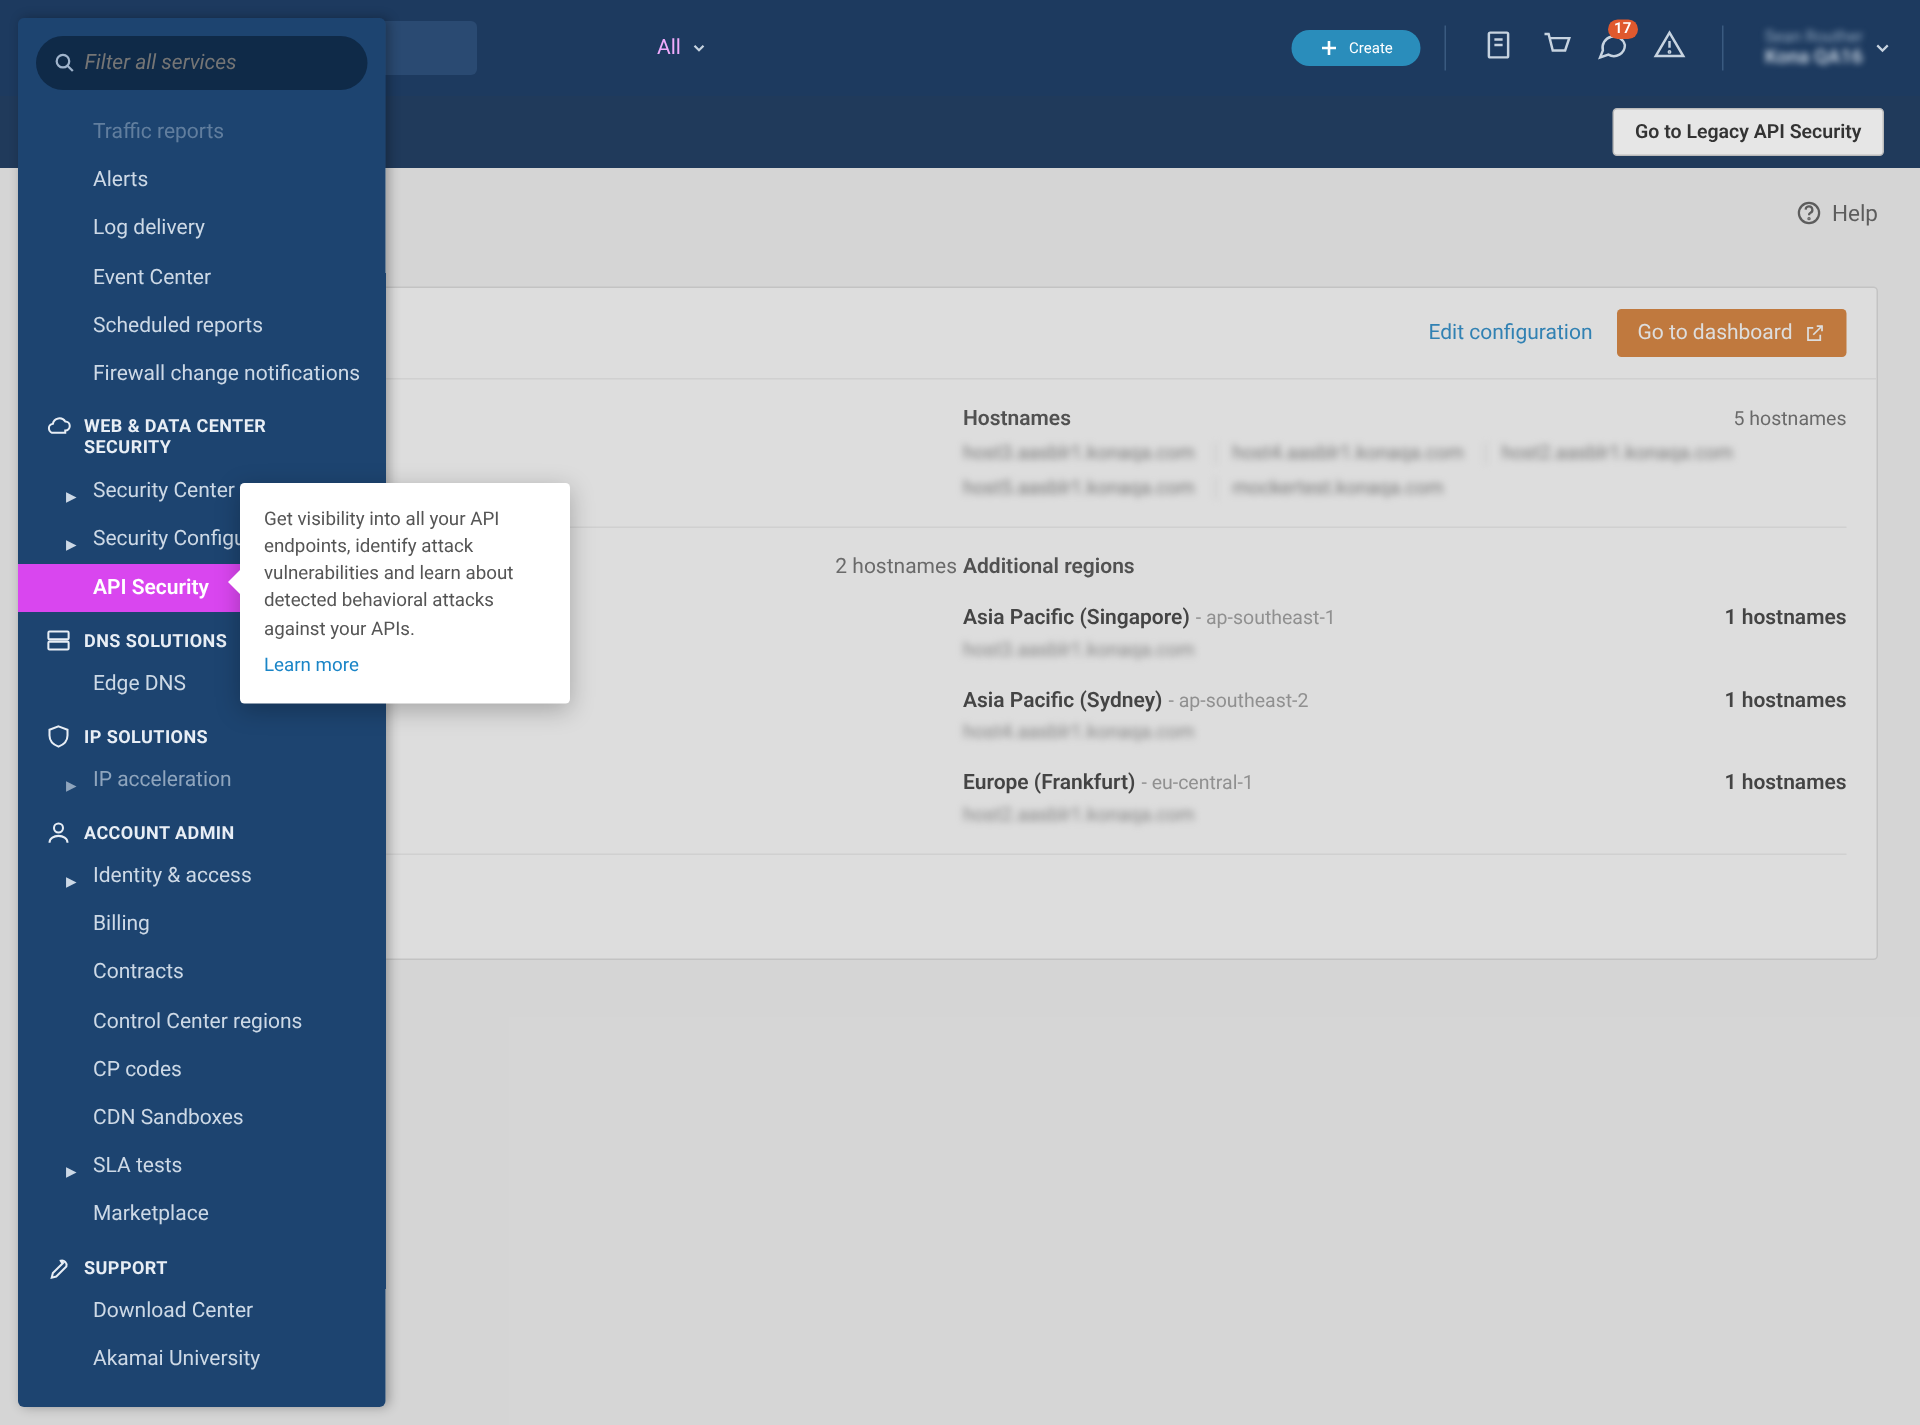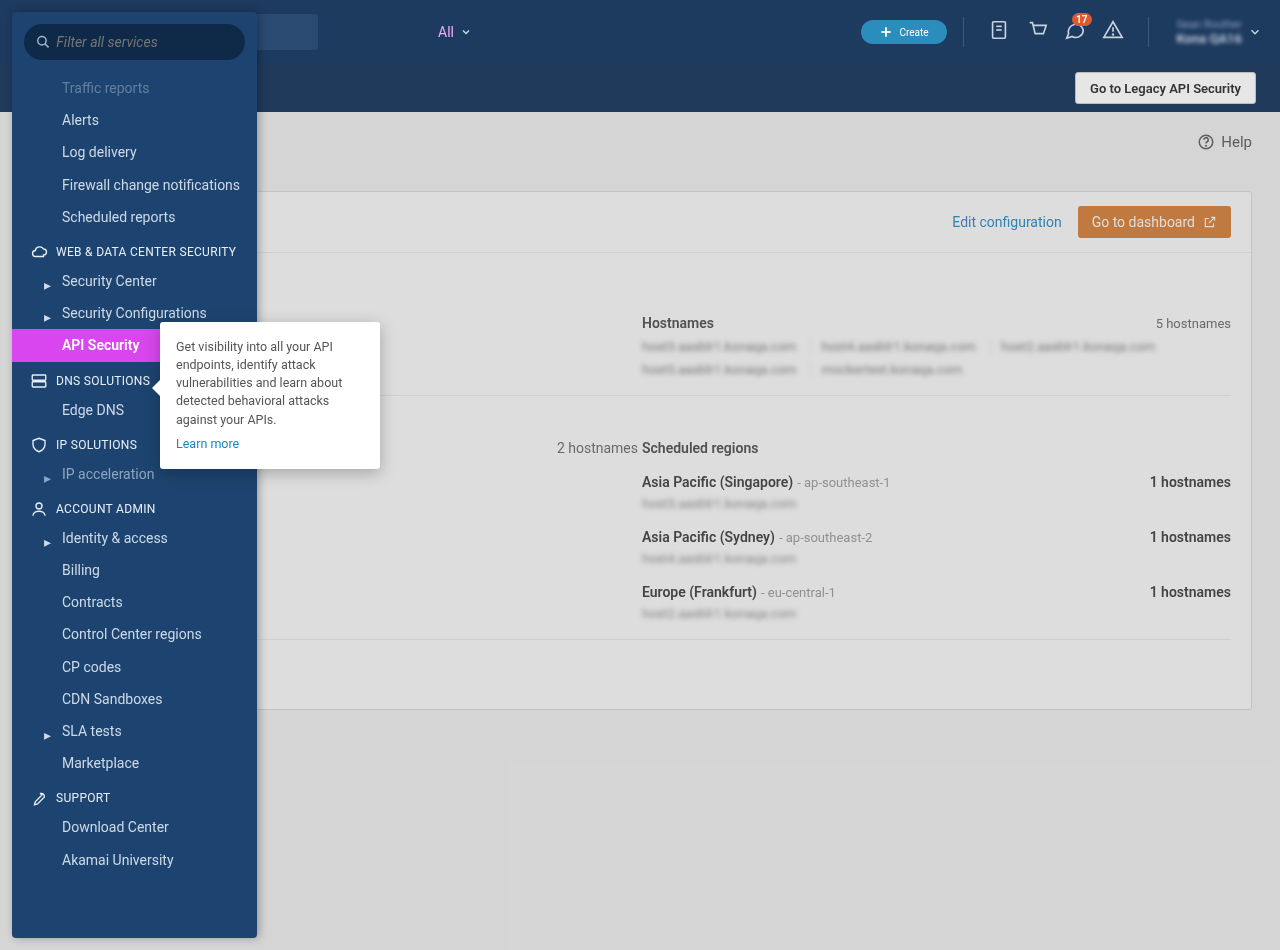--- a/index.html
+++ b/index.html
@@ -23,21 +23,21 @@
 
   .subbar { height: 48px; background: #203a5b; display: flex; align-items: center; justify-content: flex-end; padding: 0 24px; }
   .legacy-btn { background: #e6e6e6; border: 1px solid #bbb; border-radius: 3px; height: 32px; padding: 0 14px; font-size: 13px; color: #333; font-weight: 600; cursor: pointer; display:flex; align-items:center;}
 
   .sidebar { position: absolute; top: 12px; left: 12px; width: 245px; bottom: 12px; background: #1d4470; border-radius: 4px; z-index: 30; overflow-y: auto; box-shadow: 2px 0 8px rgba(0,0,0,0.3); padding-bottom: 20px;}
   .sidebar::-webkit-scrollbar { width: 8px; }
   .sidebar::-webkit-scrollbar-thumb { background: #4a6a90; border-radius: 4px; }
   .filter-wrap { padding: 12px; }
   .filter-input { background: #0f2a48; border-radius: 18px; height: 36px; display: flex; align-items: center; padding: 0 12px; }
   .filter-input input { background: transparent; border: none; color: #22c55e; font-style: italic; font-size: 14px; margin-left: 6px; outline: none; width: 100%; }
-  .nav-section-title { color: #e8eef5; font-size: 12px; font-weight: 400; letter-spacing: 0.3px; padding: 12px 20px 6px 44px; position: relative; }
+  .nav-section-title { color: #e8eef5; font-size: 12px; font-weight: 700; letter-spacing: 0.3px; padding: 12px 20px 6px 44px; position: relative; }
   .nav-section-title .sec-icon { position: absolute; left: 18px; top: 10px; }
   .nav-item { color: #cdd9e6; font-size: 14px; padding: 7px 8px 7px 50px; cursor: pointer; position: relative; line-height: 1.3; }
   .nav-item.active { background: #d946ef; font-weight: 600; color: #fff; }
   .nav-item .caret { position: absolute; left: 32px; top: 11px; }
   .nav-item.dim { color: #8fa5bd; }
 
   .main { position: absolute; top: 112px; left: 0; right: 0; bottom: 0; padding: 20px 28px 20px 28px; overflow: auto; }
   .overlay { position:absolute; top:112px; left:0; right:0; bottom:0; background: rgba(120,120,120,0.25); z-index: 20; }
 
   .page-header { display: flex; align-items: center; margin-bottom: 8px; gap: 19px; }
@@ -48,21 +48,21 @@
   .page-subtitle { color: #666; font-size: 14px; margin-bottom: 16px; }
 
   .card { background: #fff; border: 1px solid #ddd; border-radius: 3px; }
   .card-header { display: flex; align-items: center; padding: 14px 20px; border-bottom: 1px solid #eee; }
   .card-header-actions { margin-left: auto; display: flex; align-items: center; gap: 16px; }
   .link-btn { color: #1a85c7; font-size: 14px; cursor: pointer; }
   .dash-btn { background: #d97a2b; color: #fff; border-radius: 3px; padding: 8px 14px; font-size: 14px; cursor: pointer; display:flex; align-items:center; }
   .dash-btn svg { margin-left: 8px; }
 
   .card-body { padding: 18px 20px; }
-  .row-split { display: flex; gap: 4px; margin-top: 44px; }
+  .row-split { display: flex; gap: 4px; }
   .col-left { flex: 1; }
   .col-right { flex: 1; }
   .section-label { color: #444; font-size: 14px; font-weight: 600; margin-bottom: 6px; display:flex; justify-content:space-between; align-items:baseline;}
   .section-label .count { font-weight: 400; color: #666; font-size: 13px; }
   .host-pill-row { display: flex; flex-wrap: wrap; gap: 10px; margin-top: 8px; }
   .host-pill { color: #777; font-size: 13px; filter: blur(2.5px); padding-right: 14px; border-right: 1px solid #ddd; }
   .host-pill:last-child { border-right: none; }
 
   .region-block { margin-top: 18px; }
   .region-title { font-size: 14px; color: #333; font-weight: 600; display: flex; justify-content: space-between; align-items: baseline;}
@@ -208,21 +208,21 @@
       <div class="row-split">
         <div class="col-left">
           <div class="two-host-row">
             <span></span>
             <span class="section-label count" style="font-weight:400;color:#666;">2 hostnames</span>
           </div>
           <div class="muted-left" style="margin-top:24px;">ockertest.konaqa.com</div>
         </div>
         <div class="col-right">
           <div class="section-label">
-            <span>Scheduled regions</span>
+            <span>Additional regions</span>
           </div>
           <div class="region-block">
             <div class="region-title">
               <span><span>Asia Pacific (Singapore)</span><span class="sub">- ap-southeast-1</span></span>
               <span class="count">1 hostnames</span>
             </div>
             <div class="region-host">host3.aasblr1.konaqa.com</div>
           </div>
           <div class="region-block">
             <div class="region-title">
@@ -260,22 +260,23 @@
           <circle cx="10" cy="10" r="7"></circle>
           <line x1="21" y1="21" x2="15" y2="15"></line>
         </svg>
       <input placeholder="Filter all services" style="">
     </div>
   </div>
 
   <div class="nav-item dim" style="filter:blur(0.4px);opacity:0.6;">Traffic reports</div>
   <div class="nav-item">Alerts</div>
   <div class="nav-item">Log delivery</div>
+  <div class="nav-item">Event Center</div>
+  <div class="nav-item">Scheduled reports</div>
   <div class="nav-item">Firewall change notifications</div>
-  <div class="nav-item">Scheduled reports</div>
 
   <div class="nav-section-title">
     <span class="sec-icon"><svg width="18" height="18" viewBox="0 0 24 24" fill="none" stroke="#e8eef5" stroke-width="1.8">
           <path d="M18 16a4 4 0 0 0 0-8 6 6 0 0 0-11 2 4 4 0 0 0 1 8h10z"></path>
         </svg></span>
     <span>WEB &amp; DATA CENTER SECURITY</span>
   </div>
   <div class="nav-item"><span class="caret">▸</span><span>Security Center</span></div>
   <div class="nav-item"><span class="caret">▸</span><span>Security Configurations</span></div>
   <div class="nav-item active"><span>API Security</span></div>

